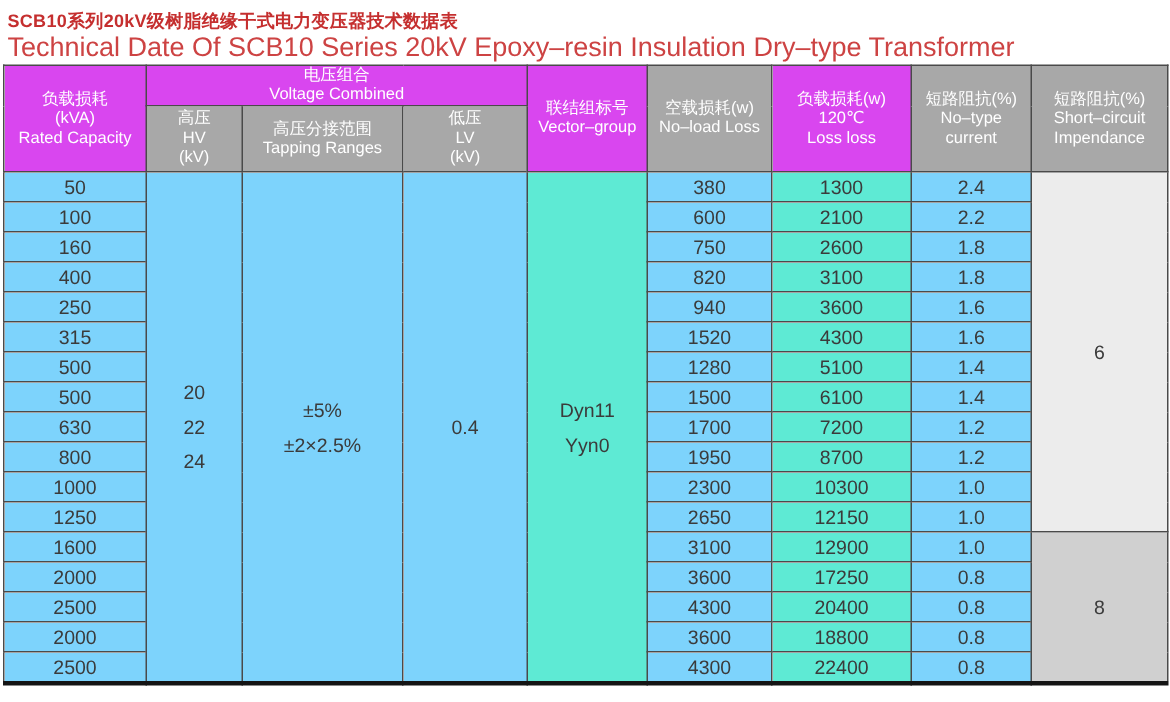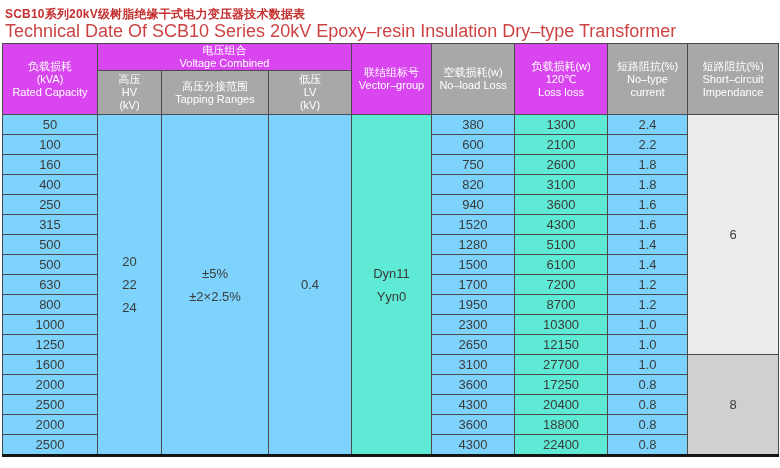--- a/index.html
+++ b/index.html
@@ -206,21 +206,21 @@
         </tr>
         <tr>
           <td class="c-cap">1250</td>
           <td class="c-white">2650</td>
           <td class="c-gray">12150</td>
           <td class="c-white">1.0</td>
         </tr>
         <tr>
           <td class="c-cap">1600</td>
           <td class="c-white">3100</td>
-          <td class="c-gray">27700</td>
+          <td class="c-gray">12900</td>
           <td class="c-white">1.0</td>
           <td class="c-imp8" rowspan="5">8</td>
         </tr>
         <tr>
           <td class="c-cap">2000</td>
           <td class="c-white">3600</td>
           <td class="c-gray">17250</td>
           <td class="c-white">0.8</td>
         </tr>
         <tr>

